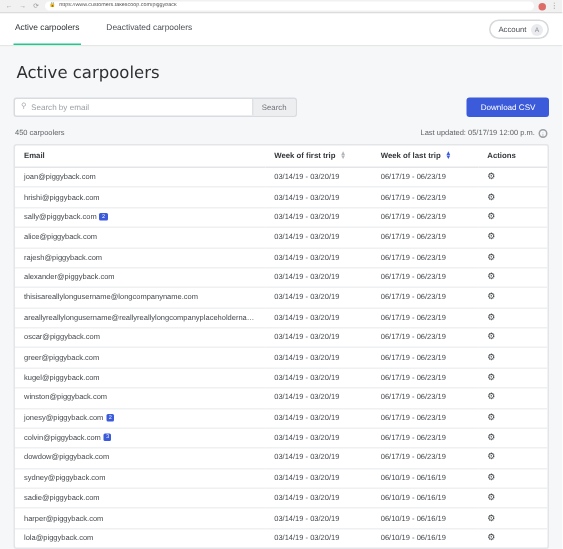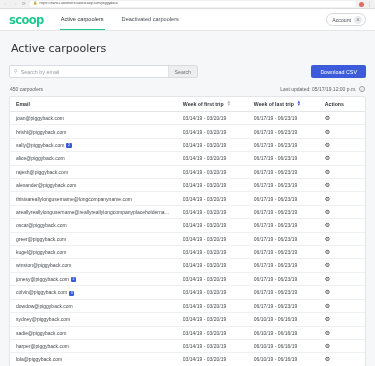--- a/index.html
+++ b/index.html
@@ -200,23 +200,20 @@
     <span class="lock-ico">🔒</span>
     <span class="url-text">https://www.customers.takescoop.com/piggyback</span>
   </div>
   <div class="chrome-right">
     <span class="ext-dot"></span>
     <span class="kebab">⋮</span>
   </div>
 </div>
 
 <div class="app-header">
-  <div class="logo-wrap">
-    <span class="logo">scoop</span>
-  </div>
   <div class="nav-tabs">
     <div class="nav-tab active">
       <span>Active carpoolers</span>
     </div>
     <div class="nav-tab">
       <span>Deactivated carpoolers</span>
     </div>
   </div>
   <div class="header-right">
     <div class="account-btn">

